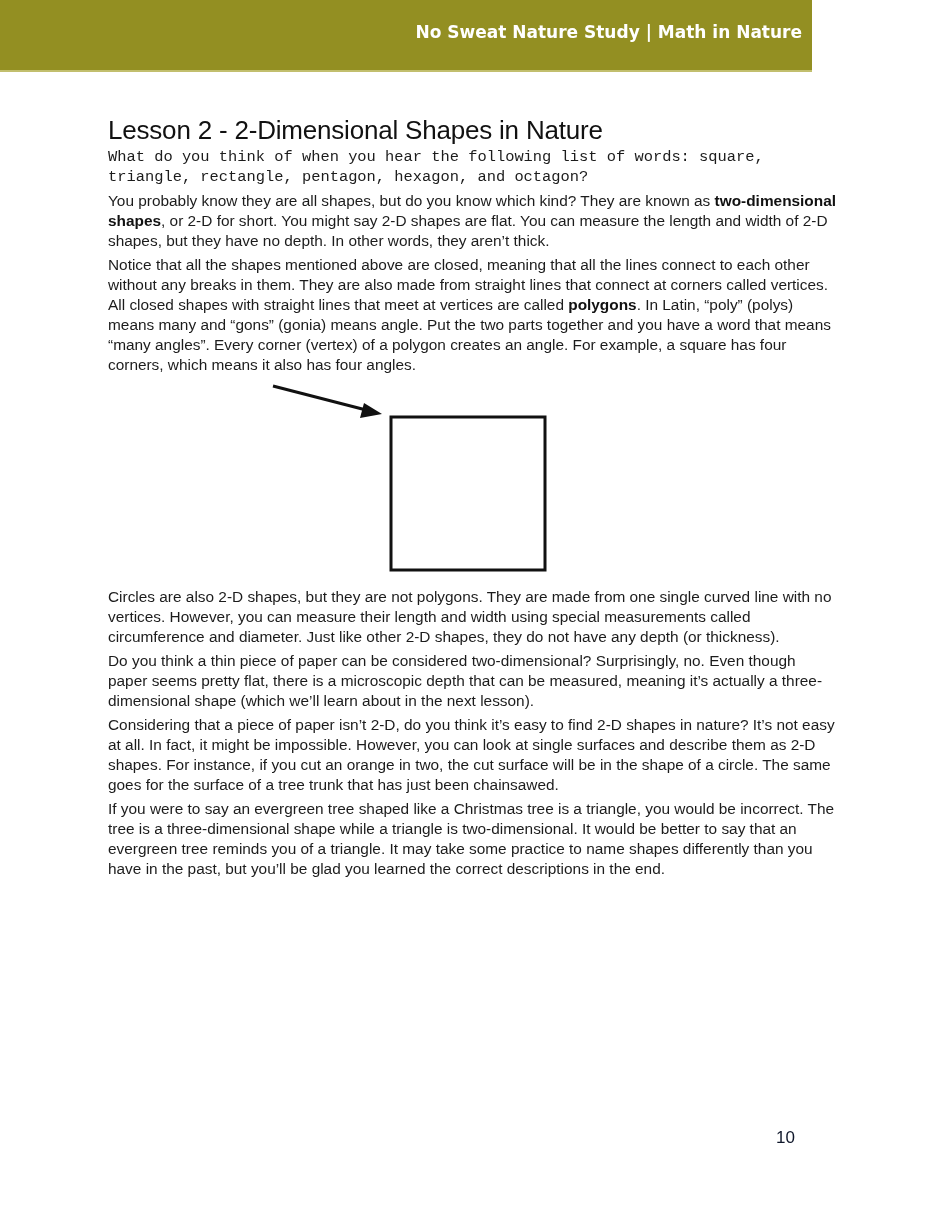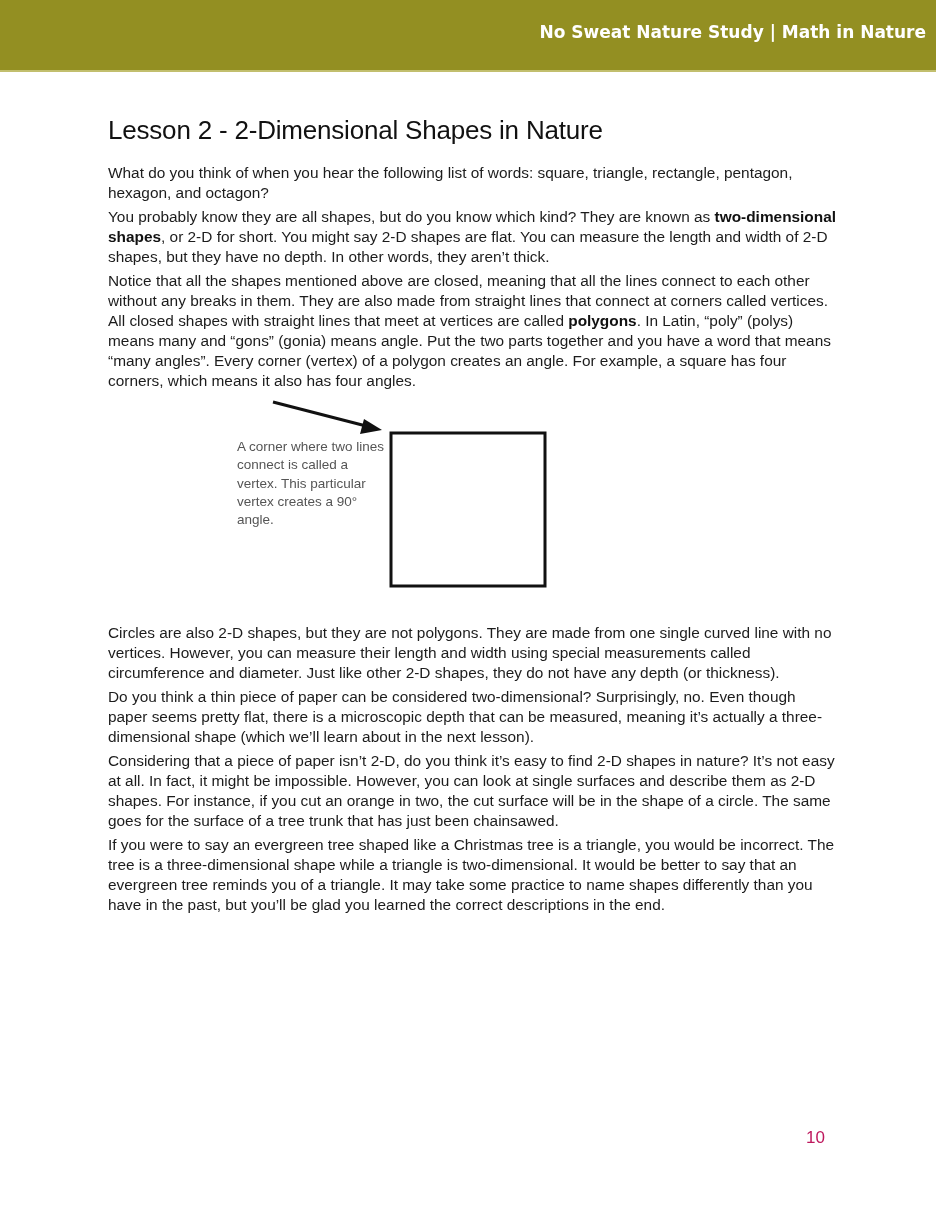--- a/index.html
+++ b/index.html
@@ -11,24 +11,25 @@
       width: 936px;
       height: 1214px;
       position: relative;
       overflow: hidden;
       font-family: "Liberation Sans", sans-serif;
       color: #1a1a1a;
     }
     .header-bar {
       position: absolute;
       left: 0; top: 0;
-      width: 936px;
+      width: 804px;
       height: 70px;
       background: #938f22;
       border-bottom: 2px solid #c2bf6e;
+      padding-left: 8px;
     }
     .header-title {
       position: absolute;
       right: 10px;
       top: 22px;
       font-family: "DejaVu Sans", sans-serif;
       font-size: 17px;
       font-weight: bold;
       color: #ffffff;
       letter-spacing: 0px;
@@ -47,47 +48,47 @@
       color: #111111;
       line-height: 34px;
       letter-spacing: -0.2px;
     }
     .para {
       margin: 0;
       font-size: 15.4px;
       line-height: 20px;
       color: #1c1c1c;
     }
-    .p1 { margin-top: 16px; }
+    .p1 { margin-top: 0; font-family: Liberation Mono, monospace; }
     .gap { margin-top: 4px; }
     .figure {
       position: relative;
       height: 212px;
       margin-top: 0;
     }
     .figure svg {
       position: absolute;
       left: 0; top: 0;
     }
     .caption {
       position: absolute;
       left: 129px;
       top: 47px;
       width: 150px;
       font-size: 13.5px;
       line-height: 18.3px;
       color: #555555;
     }
-    .fig-after { margin-top: 20px; }
+    .fig-after { margin-top: 0; }
     .page-number {
       position: absolute;
-      left: 806px;
+      left: 776px;
       top: 1128px;
       font-size: 17px;
-      color: #be185d;
+      color: #0f172a;
     }
     b { font-weight: bold; color: #111; }
   </style>
 </head>
 <body>
 
 <div class="header-bar" style="background: rgb(147, 143, 34);">
   <div class="header-title">No Sweat Nature Study  |  Math in Nature</div>
 </div>
 
@@ -101,21 +102,20 @@
   <p class="para gap"><span>Notice that all the shapes mentioned above are closed, meaning that all the lines connect to each other without any breaks in them. They are also made from straight lines that connect at corners called vertices. All closed shapes with straight lines that meet at vertices are called </span><b>polygons</b><span>. In Latin, “poly” (polys) means many and “gons” (gonia) means angle. Put the two parts together and you have a word that means “many angles”. Every corner (vertex) of a polygon creates an angle. For example, a square has four corners, which means it also has four angles.</span></p>
 
   <div class="figure">
     <svg width="730" height="212" viewBox="0 0 730 212">
       <g>
         <line x1="165" y1="11" x2="262" y2="36" stroke="#111" stroke-width="3"></line>
         <polygon points="274,39 256,28 252,43" fill="#111"></polygon>
       </g>
       <rect x="283" y="42" width="154" height="153" fill="#ffffff" stroke="#111" stroke-width="3"></rect>
     </svg>
-    <div class="caption">A corner where two lines connect is called a vertex. This particular vertex creates a 90° angle.</div>
   </div>
 
   <p class="para fig-after">Circles are also 2-D shapes, but they are not polygons. They are made from one single curved line with no vertices. However, you can measure their length and width using special measurements called circumference and diameter. Just like other 2-D shapes, they do not have any depth (or thickness).</p>
 
   <p class="para gap">Do you think a thin piece of paper can be considered two-dimensional? Surprisingly, no. Even though paper seems pretty flat, there is a microscopic depth that can be measured, meaning it’s actually a three-dimensional shape (which we’ll learn about in the next lesson).</p>
 
   <p class="para gap">Considering that a piece of paper isn’t 2-D, do you think it’s easy to find 2-D shapes in nature? It’s not easy at all. In fact, it might be impossible. However, you can look at single surfaces and describe them as 2-D shapes. For instance, if you cut an orange in two, the cut surface will be in the shape of a circle. The same goes for the surface of a tree trunk that has just been chainsawed.</p>
 
   <p class="para gap">If you were to say an evergreen tree shaped like a Christmas tree is a triangle, you would be incorrect. The tree is a three-dimensional shape while a triangle is two-dimensional. It would be better to say that an evergreen tree reminds you of a triangle. It may take some practice to name shapes differently than you have in the past, but you’ll be glad you learned the correct descriptions in the end.</p>
 </div>

